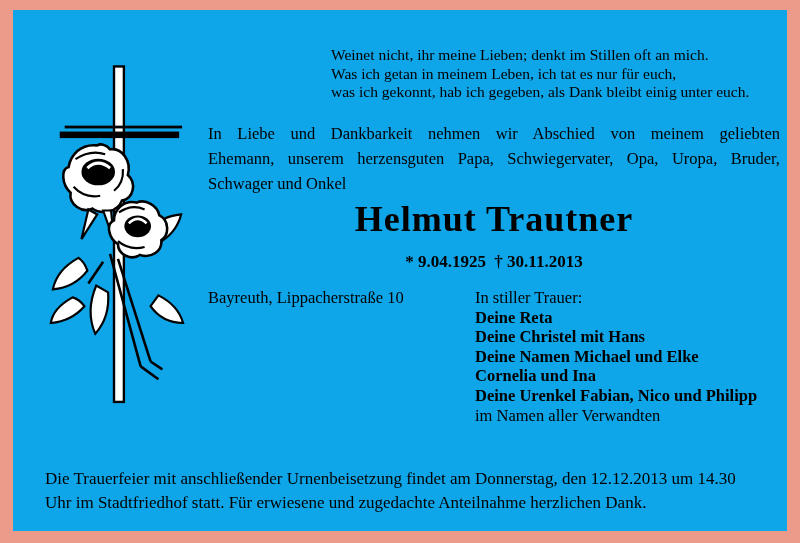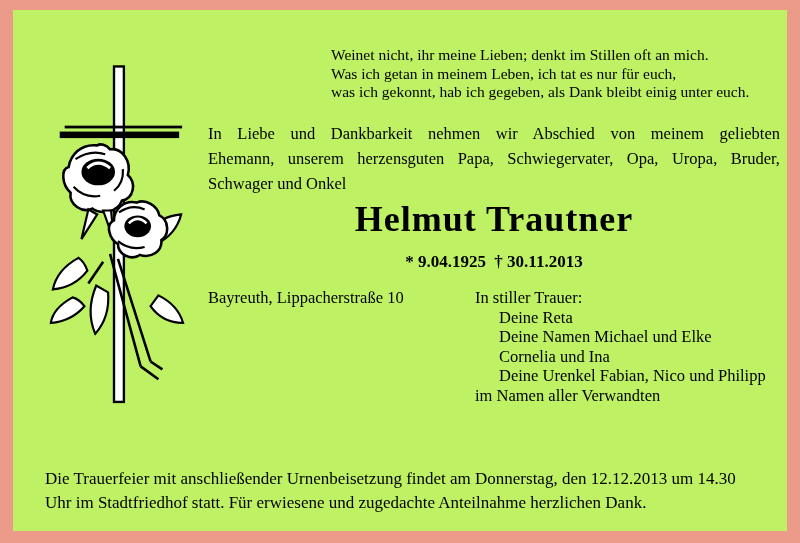--- a/index.html
+++ b/index.html
@@ -44,33 +44,33 @@
   .dates-line .death { margin-left: 4px; }
   .address {
     left: 195px; top: 278px;
     font-size: 16.5px; white-space: nowrap;
   }
   .mourners {
     left: 462px; top: 278px;
     font-size: 16.5px; line-height: 19.6px;
     white-space: nowrap;
   }
-  .mourners .bold { font-weight: normal; margin-left: 24px; }
+  .mourners .bold { font-weight: bold; }
   .funeral {
     left: 32px; top: 457px; width: 740px;
     font-size: 17px; line-height: 24px;
     white-space: nowrap;
   }
   .artwork { left: 28px; top: 52px; width: 148px; height: 372px; }
   .artwork svg { width: 100%; height: 100%; display: block; }
 </style>
 </head>
 <body style="color: rgb(0, 0, 0);">
 
-<div class="frame" style="border-color: rgb(236, 155, 138); background: #bef264;">
+<div class="frame" style="border-color: rgb(236, 155, 138); background: #0ea5e9;">
 
   <div class="abs artwork">
     <svg viewBox="0 0 150 372" xmlns="http://www.w3.org/2000/svg">
 
       <rect x="74" y="2" width="10" height="340" fill="#fff" stroke="#000" stroke-width="2.4"></rect>
 
       <rect x="24" y="62" width="119" height="2.8" fill="#000"></rect>
 
       <rect x="19" y="68" width="121" height="6.6" fill="#000"></rect>
 
@@ -124,20 +124,21 @@
   <div class="abs dates-line">
     <span class="birth">* 9.04.1925</span>
     <span class="death">† 30.11.2013</span>
   </div>
 
   <div class="abs address">Bayreuth, Lippacherstraße 10</div>
 
   <div class="abs mourners">
     <div>In stiller Trauer:</div>
     <div class="bold">Deine Reta</div>
+    <div class="bold">Deine Christel mit Hans</div>
     <div class="bold">Deine Namen Michael und Elke</div>
     <div class="bold">Cornelia und Ina</div>
     <div class="bold">Deine Urenkel Fabian, Nico und Philipp</div>
     <div>im Namen aller Verwandten</div>
   </div>
 
   <div class="abs funeral">
     <div>Die Trauerfeier mit anschließender Urnenbeisetzung findet am Donnerstag, den 12.12.2013 um 14.30</div>
     <div>Uhr im Stadtfriedhof statt. Für erwiesene und zugedachte Anteilnahme herzlichen Dank.</div>
   </div>

